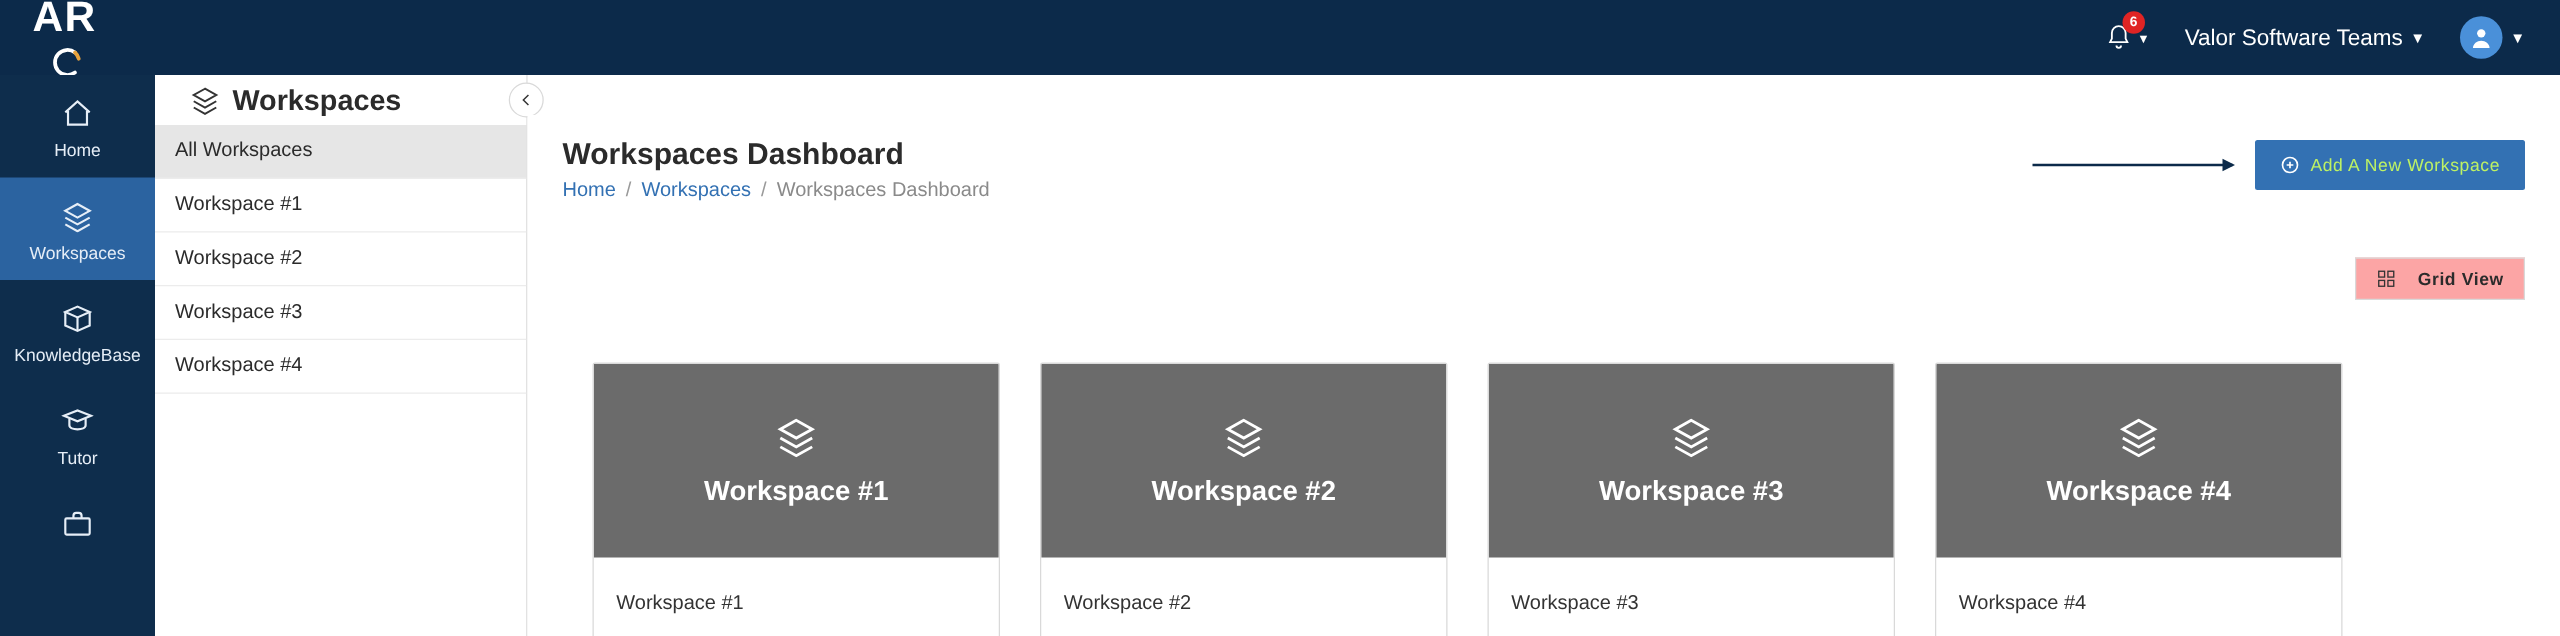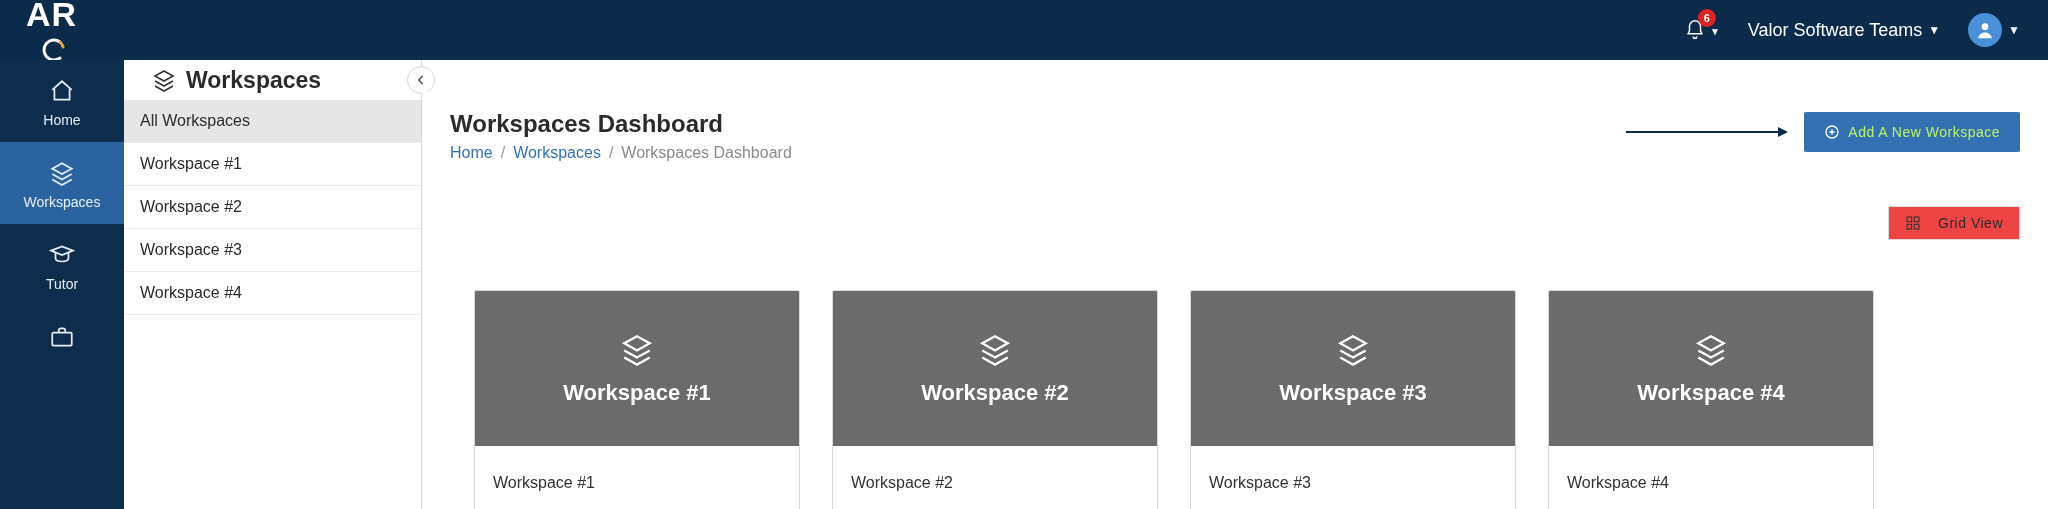--- a/index.html
+++ b/index.html
@@ -64,21 +64,21 @@
 
   .main-header-right { display:flex; align-items:center; gap:18px; padding-top:2px; }
   .arrow-hint { width:160px; height:2px; background:#0c2a4a; position:relative; }
   .arrow-hint::after { content:""; position:absolute; right:-2px; top:-4px; border-left:10px solid #0c2a4a; border-top:5px solid transparent; border-bottom:5px solid transparent; }
   .btn-primary { background:var(--accent-blue); color:#bef264; border:none; padding:12px 20px; font-size:14px; letter-spacing:0.5px; display:flex; gap:8px; cursor:pointer; border-radius:2px; }
   .btn-primary svg { width:16px; height:16px; stroke:#fff; fill:none; stroke-width:2; }
 
   .view-toggle { display:flex; justify-content:flex-end; margin-top:44px; }
   .view-toggle .seg { border:1px solid var(--border); padding:8px 16px; font-size:14px; letter-spacing:0.5px; display:flex; align-items:center; gap:8px; cursor:pointer; background:#fff; }
   .view-toggle .seg + .seg { border-left:none; }
-  .view-toggle .seg.active { background:#ef4444; font-weight:400;gap:17px; }
+  .view-toggle .seg.active { background:#fca5a5; font-weight:700;gap:17px; }
   .view-toggle svg { width:16px; height:16px; stroke:#333; fill:none; stroke-width:1.6; }
 
   .cards { display:flex; gap:32px; margin-top:50px; padding-left:24px; }
   .card { width:326px; border:1px solid var(--border); border-radius:2px; background:#fff; overflow:hidden; flex-shrink:0; }
   .card-top { background:var(--card-gray); height:155px; color:#fff; display:flex; flex-direction:column; align-items:center; justify-content:center; gap:14px; }
   .card-top svg { width:34px; height:34px; stroke:#fff; fill:none; stroke-width:1.6; }
   .card-top .name { font-size:22px; font-weight:700; }
   .card-body { padding:28px 18px 18px; font-size:16px; color:#333; }
 </style>
 </head>
@@ -127,20 +127,28 @@
       </svg>
     <span>Home</span>
   </div>
   <div class="pnav-item active">
     <svg viewBox="0 0 24 24">
         <path d="M12 3 3 8l9 5 9-5-9-5Z"></path>
         <path d="M3 13l9 5 9-5"></path>
         <path d="M3 18l9 5 9-5"></path>
       </svg>
     <span>Workspaces</span>
+  </div>
+  <div class="pnav-item">
+    <svg viewBox="0 0 24 24">
+        <path d="M3 7l9-4 9 4-9 4-9-4Z"></path>
+        <path d="M3 7v10l9 4 9-4V7"></path>
+        <path d="M12 11v10"></path>
+      </svg>
+    <span>KnowledgeBase</span>
   </div>
   <div class="pnav-item">
     <svg viewBox="0 0 24 24">
         <path d="M2 8l10-4 10 4-10 4L2 8Z"></path>
         <path d="M6 10v5c0 2 3 3 6 3s6-1 6-3v-5"></path>
       </svg>
     <span>Tutor</span>
   </div>
   <div class="pnav-item" style="padding-bottom:0;">
     <svg viewBox="0 0 24 24">

